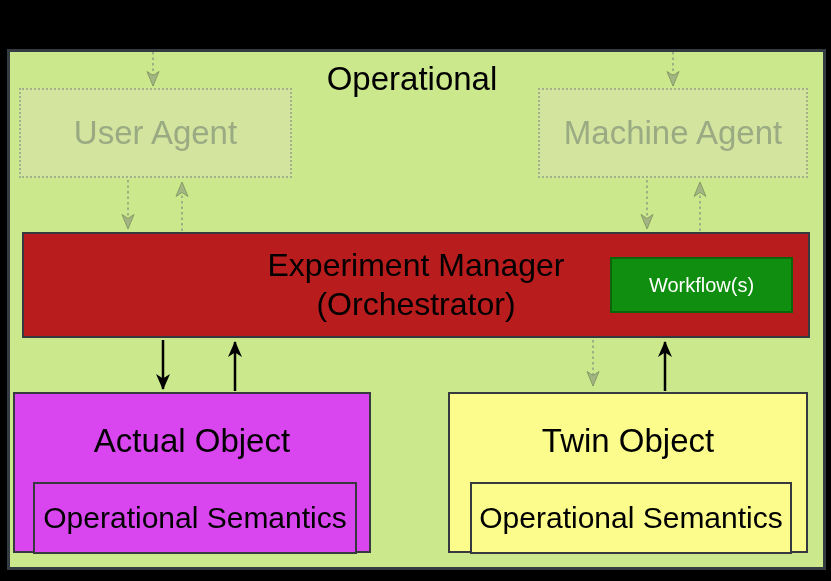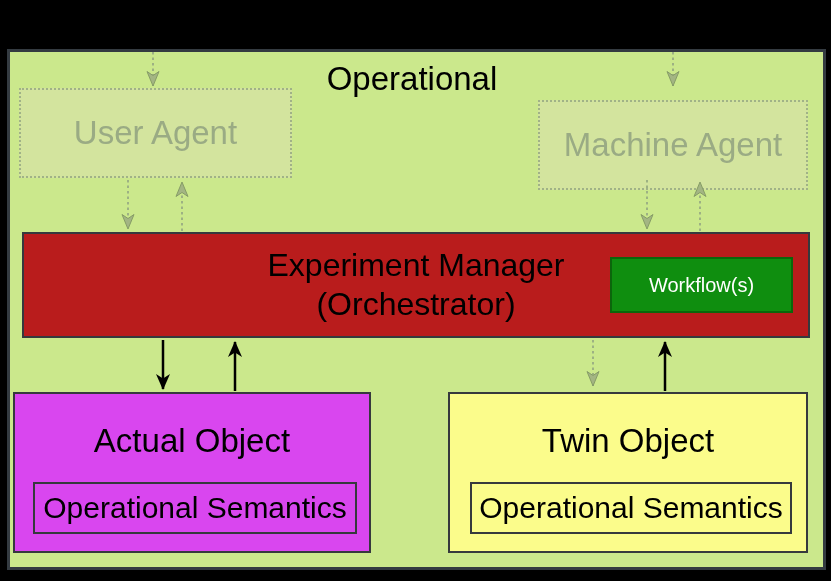--- a/index.html
+++ b/index.html
@@ -19,21 +19,21 @@
     text-align: center; font-size: 33px; color: #000;
   }
 
   .agent {
     position: absolute; box-sizing: border-box; height: 90px;
     background: #d3e49e; border: 2px dotted #a0b287;
     display: flex; align-items: center; justify-content: center;
     font-size: 33px; color: #9aab84;
   }
   .agent.user { left: 19px; top: 88px; width: 273px; }
-  .agent.machine { left: 538px; top: 100px; width: 270px; }
+  .agent.machine { left: 538px; top: 88px; width: 270px; }
 
   .manager {
     position: absolute; left: 22px; top: 232px; width: 788px; height: 106px;
     box-sizing: border-box; background: #b91c1c; border: 2px solid #36393d;
     display: flex; flex-direction: column; align-items: center; justify-content: center;
     font-size: 32px; line-height: 39px; color: #000; text-align: center;
   }
 
   .workflow {
     position: absolute; left: 610px; top: 257px; width: 183px; height: 56px;
@@ -46,21 +46,21 @@
     position: absolute; top: 392px; height: 161px; box-sizing: border-box;
     border: 2px solid #36393d;
   }
   .object.actual { left: 13px; width: 358px; background: #d946ef; }
   .object.twin { left: 448px; width: 360px; background: #fbfc8b; }
   .object-title {
     position: absolute; left: 0; right: 0; top: 28px;
     text-align: center; font-size: 33px; color: #000;
   }
   .semantics {
-    position: absolute; left: 18px; top: 88px; width: 324px; height: 52px;
+    position: absolute; left: 18px; top: 88px; width: 324px; height: 72px;
     box-sizing: border-box; border: 2px solid #36393d; background: inherit;
     display: flex; align-items: center; justify-content: center;
     font-size: 30px; color: #000;
   }
   .object.twin .semantics { left: 20px; width: 322px; }
 
   #arrow-layer {
     position: absolute; left: 0; top: 0; width: 831px; height: 581px;
     pointer-events: none;
   }

